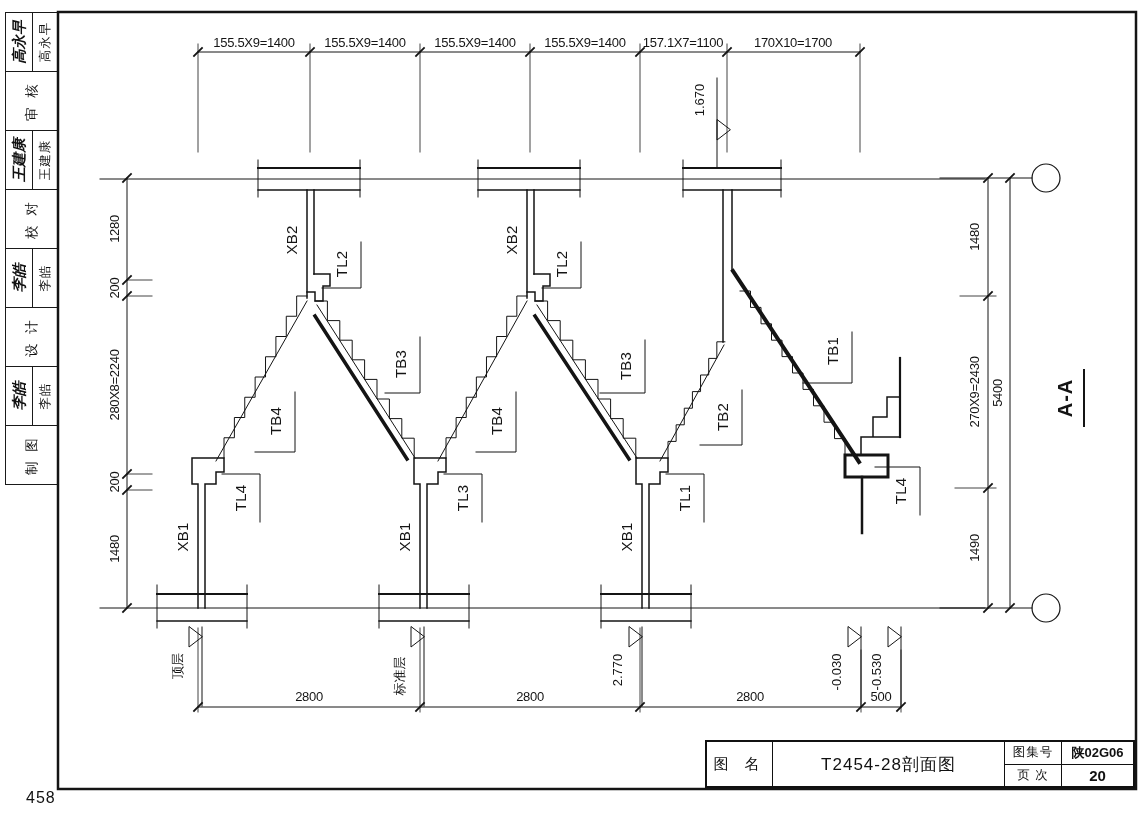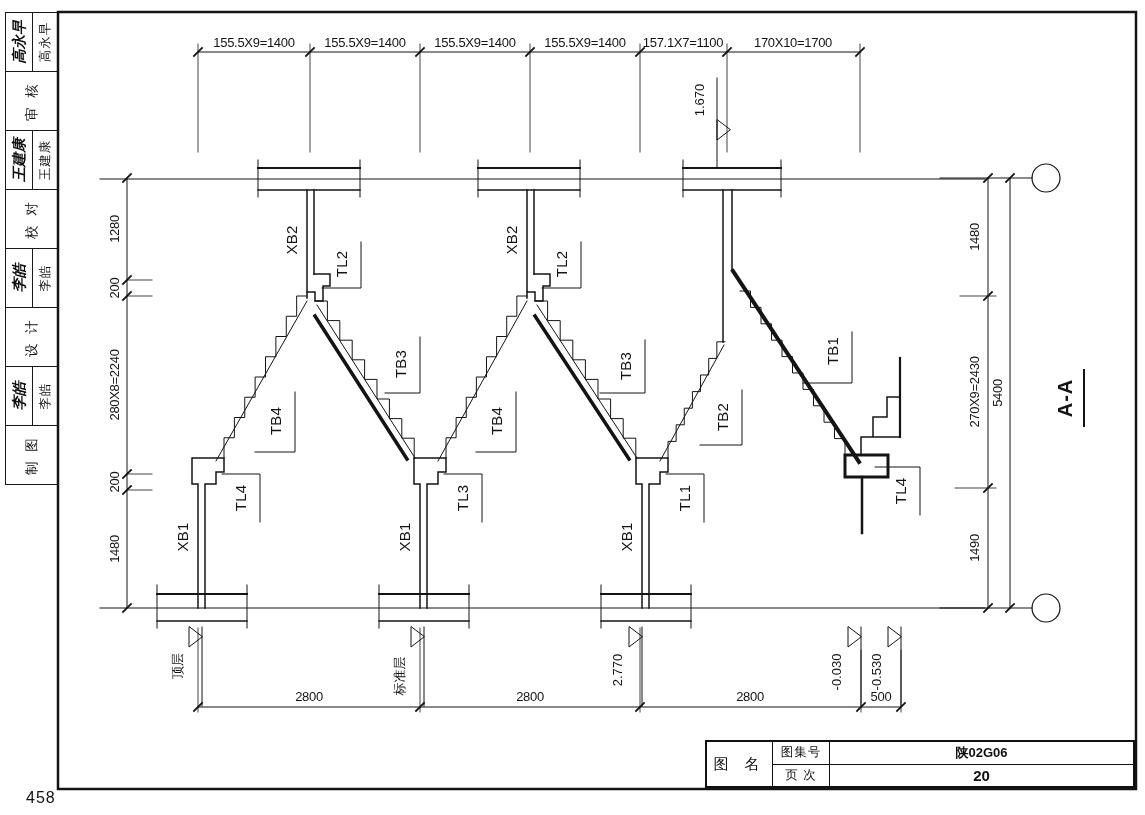--- a/index.html
+++ b/index.html
@@ -370,20 +370,21 @@
       <text class="lbltxt" transform="translate(632,537) rotate(-90)" text-anchor="middle">XB1</text>
       <text class="lbltxt" transform="translate(246,498) rotate(-90)" text-anchor="middle">TL4</text>
       <text class="lbltxt" transform="translate(468,498) rotate(-90)" text-anchor="middle">TL3</text>
       <text class="lbltxt" transform="translate(690,498) rotate(-90)" text-anchor="middle">TL1</text>
       <text class="lbltxt" transform="translate(906,491) rotate(-90)" text-anchor="middle">TL4</text>
     </g>
   </svg>
 
   <div class="titleblock">
     <div class="tb-namecell">图 名</div>
+    <div class="tb-drawing">T2454-28剖面图</div>
     <div class="tb-right">
       <div class="tb-row top">
         <div class="tb-lab">图集号</div>
         <div class="tb-val">陕02G06</div>
       </div>
       <div class="tb-row">
         <div class="tb-lab">页 次</div>
         <div class="tb-val pg">20</div>
       </div>
     </div>

